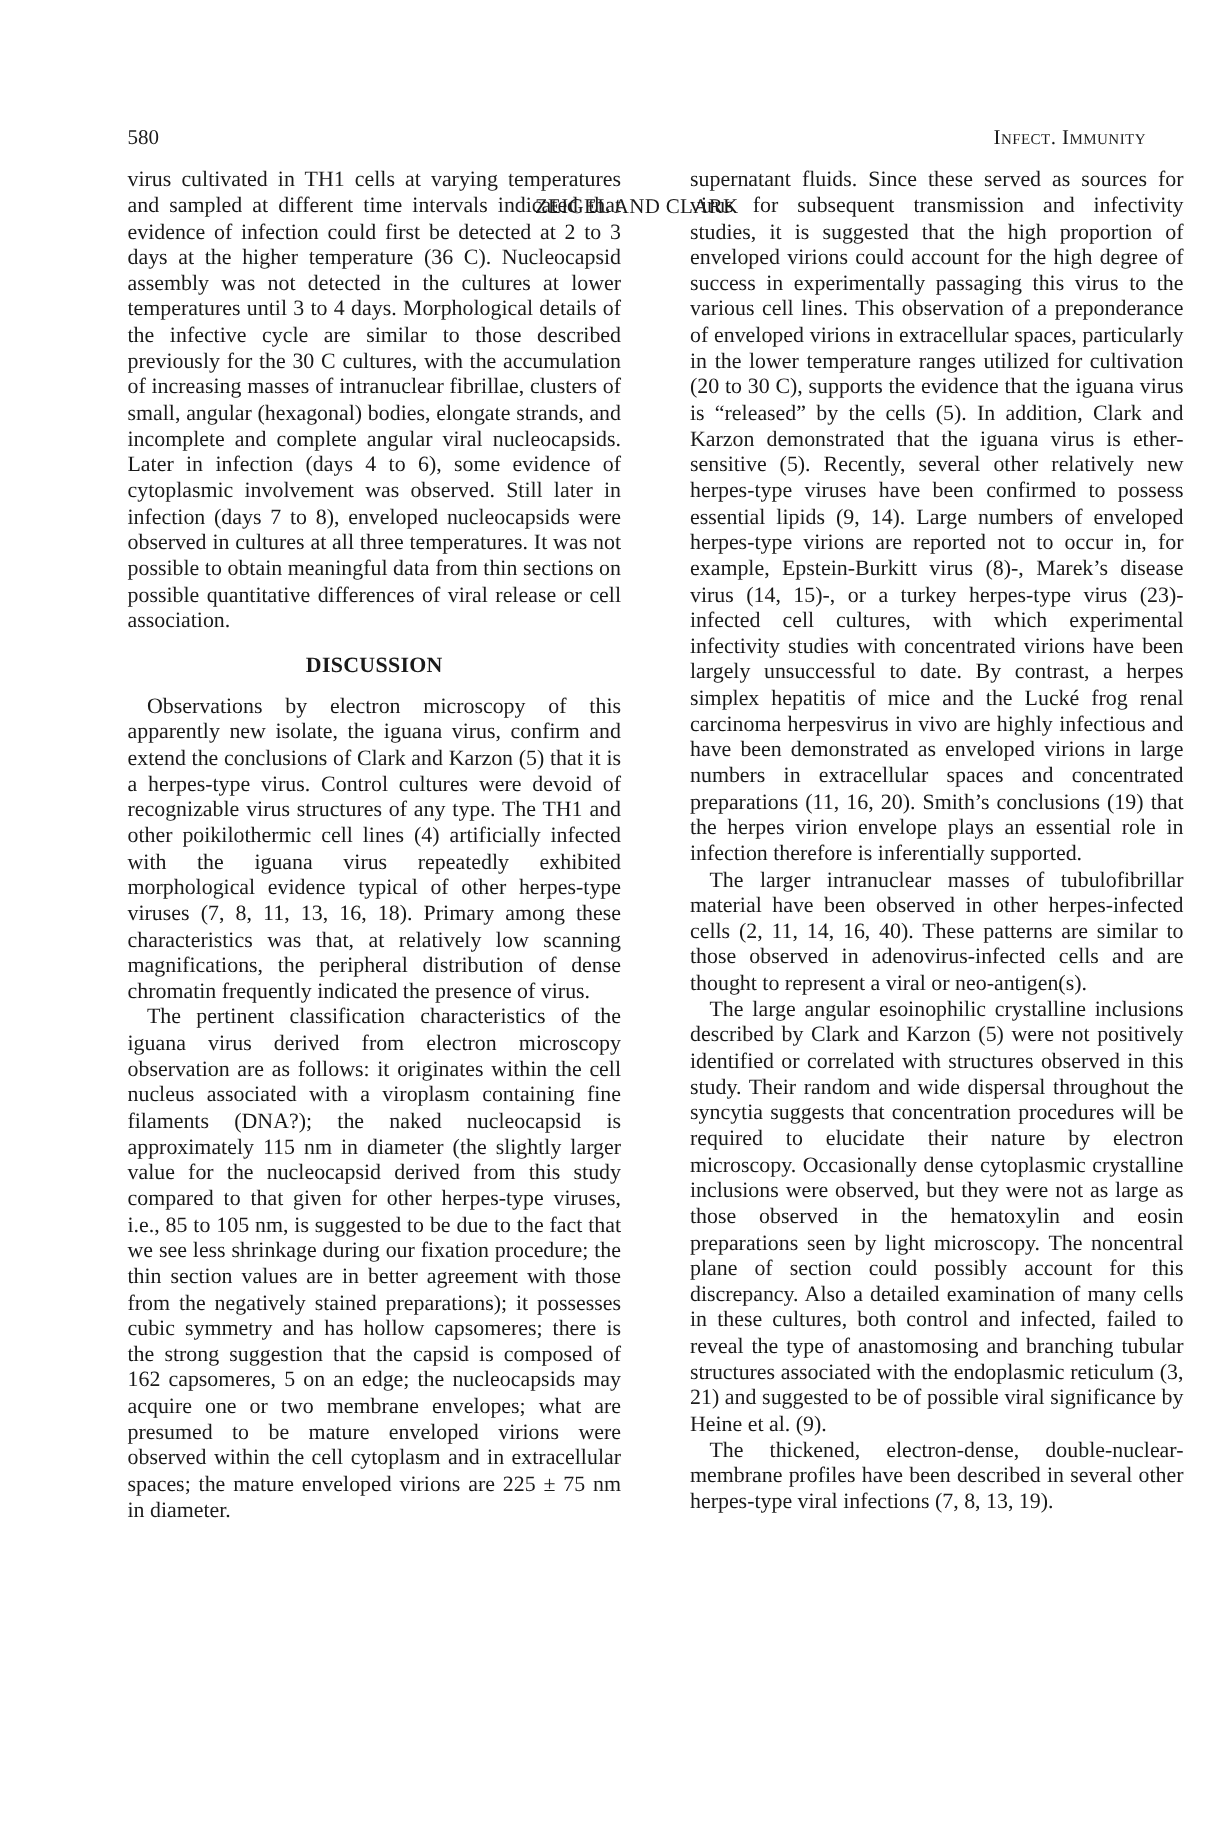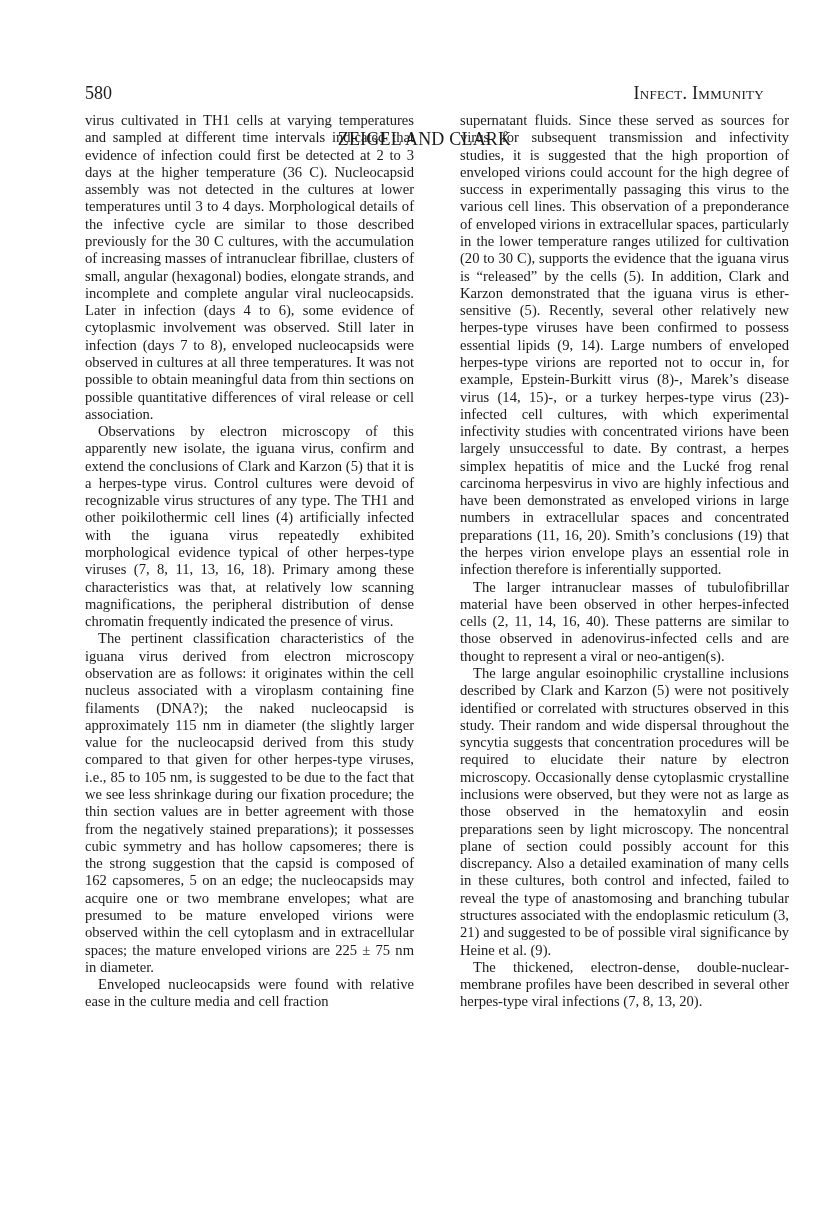--- a/index.html
+++ b/index.html
@@ -3,21 +3,21 @@
 <meta charset="utf-8">
 <style>
   html, body { margin: 0; padding: 0; background: #ffffff; }
   body {
     width: 816px; height: 1217px; position: relative; overflow: hidden;
     font-family: "Liberation Serif", "DejaVu Serif", serif;
     color: #1a1a1a;
   }
   .running-head {
     position: absolute; left: 85px; top: 83px; width: 679px; height: 20px;
-    font-size: 18px; line-height: 20px;
+    font-size: 14px; line-height: 20px;
   }
   .running-head .pnum { position: absolute; left: 0; top: 0; }
   .running-head .authors { position: absolute; left: 0; width: 679px; text-align: center; top: 0; letter-spacing: 0.2px; margin-top: 46px; }
   .running-head .journal { position: absolute; right: 0; top: 0; font-variant: small-caps; letter-spacing: 0.3px; }
   .col {
     position: absolute; top: 112px; width: 329px;
     font-size: 14.6px; line-height: 17.28px;
     text-align: justify; hyphens: manual;
   }
   .col.left { left: 85px; }
@@ -33,23 +33,23 @@
 <body>
 
 <div class="running-head">
   <span class="pnum">580</span>
   <span class="authors">ZEIGEL AND CLARK</span>
   <span class="journal">Infect. Immunity</span>
 </div>
 
 <div class="col left">
   <p>virus cultivated in TH1 cells at varying temperatures and sampled at different time intervals indicated that evidence of infection could first be detected at 2 to 3 days at the higher temperature (36 C). Nucleocapsid assembly was not detected in the cultures at lower temperatures until 3 to 4 days. Morphological details of the infective cycle are similar to those described previously for the 30 C cultures, with the accumulation of increasing masses of intranuclear fibrillae, clusters of small, angular (hexagonal) bodies, elongate strands, and incomplete and complete angular viral nucleocapsids. Later in infection (days 4 to 6), some evidence of cytoplasmic involvement was observed. Still later in infection (days 7 to 8), enveloped nucleocapsids were observed in cultures at all three temperatures. It was not possible to obtain meaningful data from thin sections on possible quantitative differences of viral release or cell association.</p>
+  <h2>DISCUSSION</h2>
   <p class="indent">Observations by electron microscopy of this apparently new isolate, the iguana virus, confirm and extend the conclusions of Clark and Karzon (5) that it is a herpes-type virus. Control cultures were devoid of recognizable virus structures of any type. The TH1 and other poikilothermic cell lines (4) artificially infected with the iguana virus repeatedly exhibited morphological evidence typical of other herpes-type viruses (7, 8, 11, 13, 16, 18). Primary among these characteristics was that, at relatively low scanning magnifications, the peripheral distribution of dense chromatin frequently indicated the presence of virus.</p>
   <p class="indent">The pertinent classification characteristics of the iguana virus derived from electron microscopy observation are as follows: it originates within the cell nucleus associated with a viroplasm containing fine filaments (DNA?); the naked nucleocapsid is approximately 115 nm in diameter (the slightly larger value for the nucleocapsid derived from this study compared to that given for other herpes-type viruses, i.e., 85 to 105 nm, is suggested to be due to the fact that we see less shrinkage during our fixation procedure; the thin section values are in better agreement with those from the negatively stained preparations); it possesses cubic symmetry and has hollow capsomeres; there is the strong suggestion that the capsid is composed of 162 capsomeres, 5 on an edge; the nucleocapsids may acquire one or two membrane envelopes; what are presumed to be mature enveloped virions were observed within the cell cytoplasm and in extracellular spaces; the mature enveloped virions are 225 ± 75 nm in diameter.</p>
-  <p class="indent">Enveloped nucleocapsids were found with relative ease in the culture media and cell fraction</p>
 </div>
 
 <div class="col right">
   <p>supernatant fluids. Since these served as sources for virus for subsequent transmission and infectivity studies, it is suggested that the high proportion of enveloped virions could account for the high degree of success in experimentally passaging this virus to the various cell lines. This observation of a preponderance of enveloped virions in extracellular spaces, particularly in the lower temperature ranges utilized for cultivation (20 to 30 C), supports the evidence that the iguana virus is “released” by the cells (5). In addition, Clark and Karzon demonstrated that the iguana virus is ether-sensitive (5). Recently, several other relatively new herpes-type viruses have been confirmed to possess essential lipids (9, 14). Large numbers of enveloped herpes-type virions are reported not to occur in, for example, Epstein-Burkitt virus (8)-, Marek’s disease virus (14, 15)-, or a turkey herpes-type virus (23)-infected cell cultures, with which experimental infectivity studies with concentrated virions have been largely unsuccessful to date. By contrast, a herpes simplex hepatitis of mice and the Lucké frog renal carcinoma herpesvirus in vivo are highly infectious and have been demonstrated as enveloped virions in large numbers in extracellular spaces and concentrated preparations (11, 16, 20). Smith’s conclusions (19) that the herpes virion envelope plays an essential role in infection therefore is inferentially supported.</p>
   <p class="indent">The larger intranuclear masses of tubulofibrillar material have been observed in other herpes-infected cells (2, 11, 14, 16, 40). These patterns are similar to those observed in adenovirus-infected cells and are thought to represent a viral or neo-antigen(s).</p>
   <p class="indent">The large angular esoinophilic crystalline inclusions described by Clark and Karzon (5) were not positively identified or correlated with structures observed in this study. Their random and wide dispersal throughout the syncytia suggests that concentration procedures will be required to elucidate their nature by electron microscopy. Occasionally dense cytoplasmic crystalline inclusions were observed, but they were not as large as those observed in the hematoxylin and eosin preparations seen by light microscopy. The noncentral plane of section could possibly account for this discrepancy. Also a detailed examination of many cells in these cultures, both control and infected, failed to reveal the type of anastomosing and branching tubular structures associated with the endoplasmic reticulum (3, 21) and suggested to be of possible viral significance by Heine et al. (9).</p>
-  <p class="indent">The thickened, electron-dense, double-nuclear-membrane profiles have been described in several other herpes-type viral infections (7, 8, 13, 20).</p>
+  <p class="indent">The thickened, electron-dense, double-nuclear-membrane profiles have been described in several other herpes-type viral infections (7, 8, 13, 19).</p>
 </div>
 
 </body></html>

